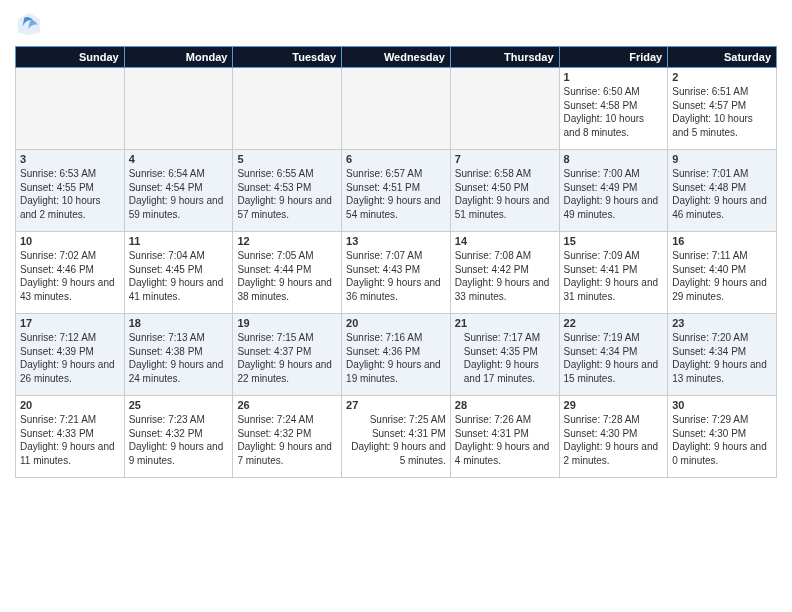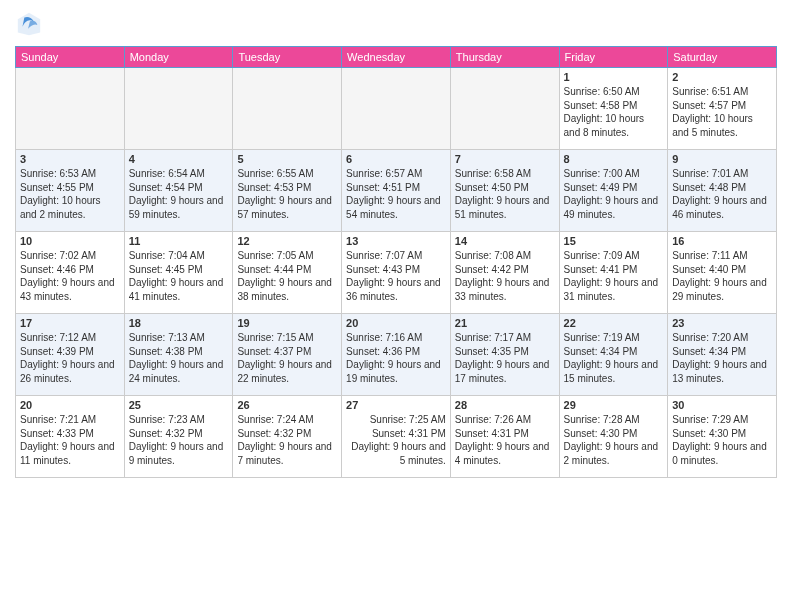--- a/index.html
+++ b/index.html
@@ -47,26 +47,26 @@
     }
     .subtitle {
       font-size: 13px;
       color: #555;
     }
     .calendar {
       width: 100%;
       border-collapse: collapse;
     }
     .calendar th {
-      background: #ec4899;
+      background: #0f172a;
       color: #fff;
       font-size: 11px;
-      font-weight: normal;
+      font-weight: bold;
       padding: 4px 5px;
-      text-align: left;
+      text-align: right;
       border: 1px solid #5a9ad0;
     }
     .calendar td {
       border: 1px solid #ccc;
       vertical-align: top;
       padding: 3px 4px;
       font-size: 9px;
       color: #333;
       width: 14.28%;
       height: 82px;
@@ -255,21 +255,21 @@
 Daylight: 9 hours and 22 minutes.</div>
           </td>
           <td>
             <span class="day-num">20</span>
             <div class="day-info" style="white-space: pre-line;">Sunrise: 7:16 AM
 Sunset: 4:36 PM
 Daylight: 9 hours and 19 minutes.</div>
           </td>
           <td>
             <span class="day-num">21</span>
-            <div class="day-info" style="white-space: pre-line;">Sunrise: 7:17 AM
+            <div class="day-info" style="white-space: pre-line; margin-left: 9px;">Sunrise: 7:17 AM
 Sunset: 4:35 PM
 Daylight: 9 hours and 17 minutes.</div>
           </td>
           <td>
             <span class="day-num">22</span>
             <div class="day-info" style="white-space: pre-line;">Sunrise: 7:19 AM
 Sunset: 4:34 PM
 Daylight: 9 hours and 15 minutes.</div>
           </td>
           <td>

